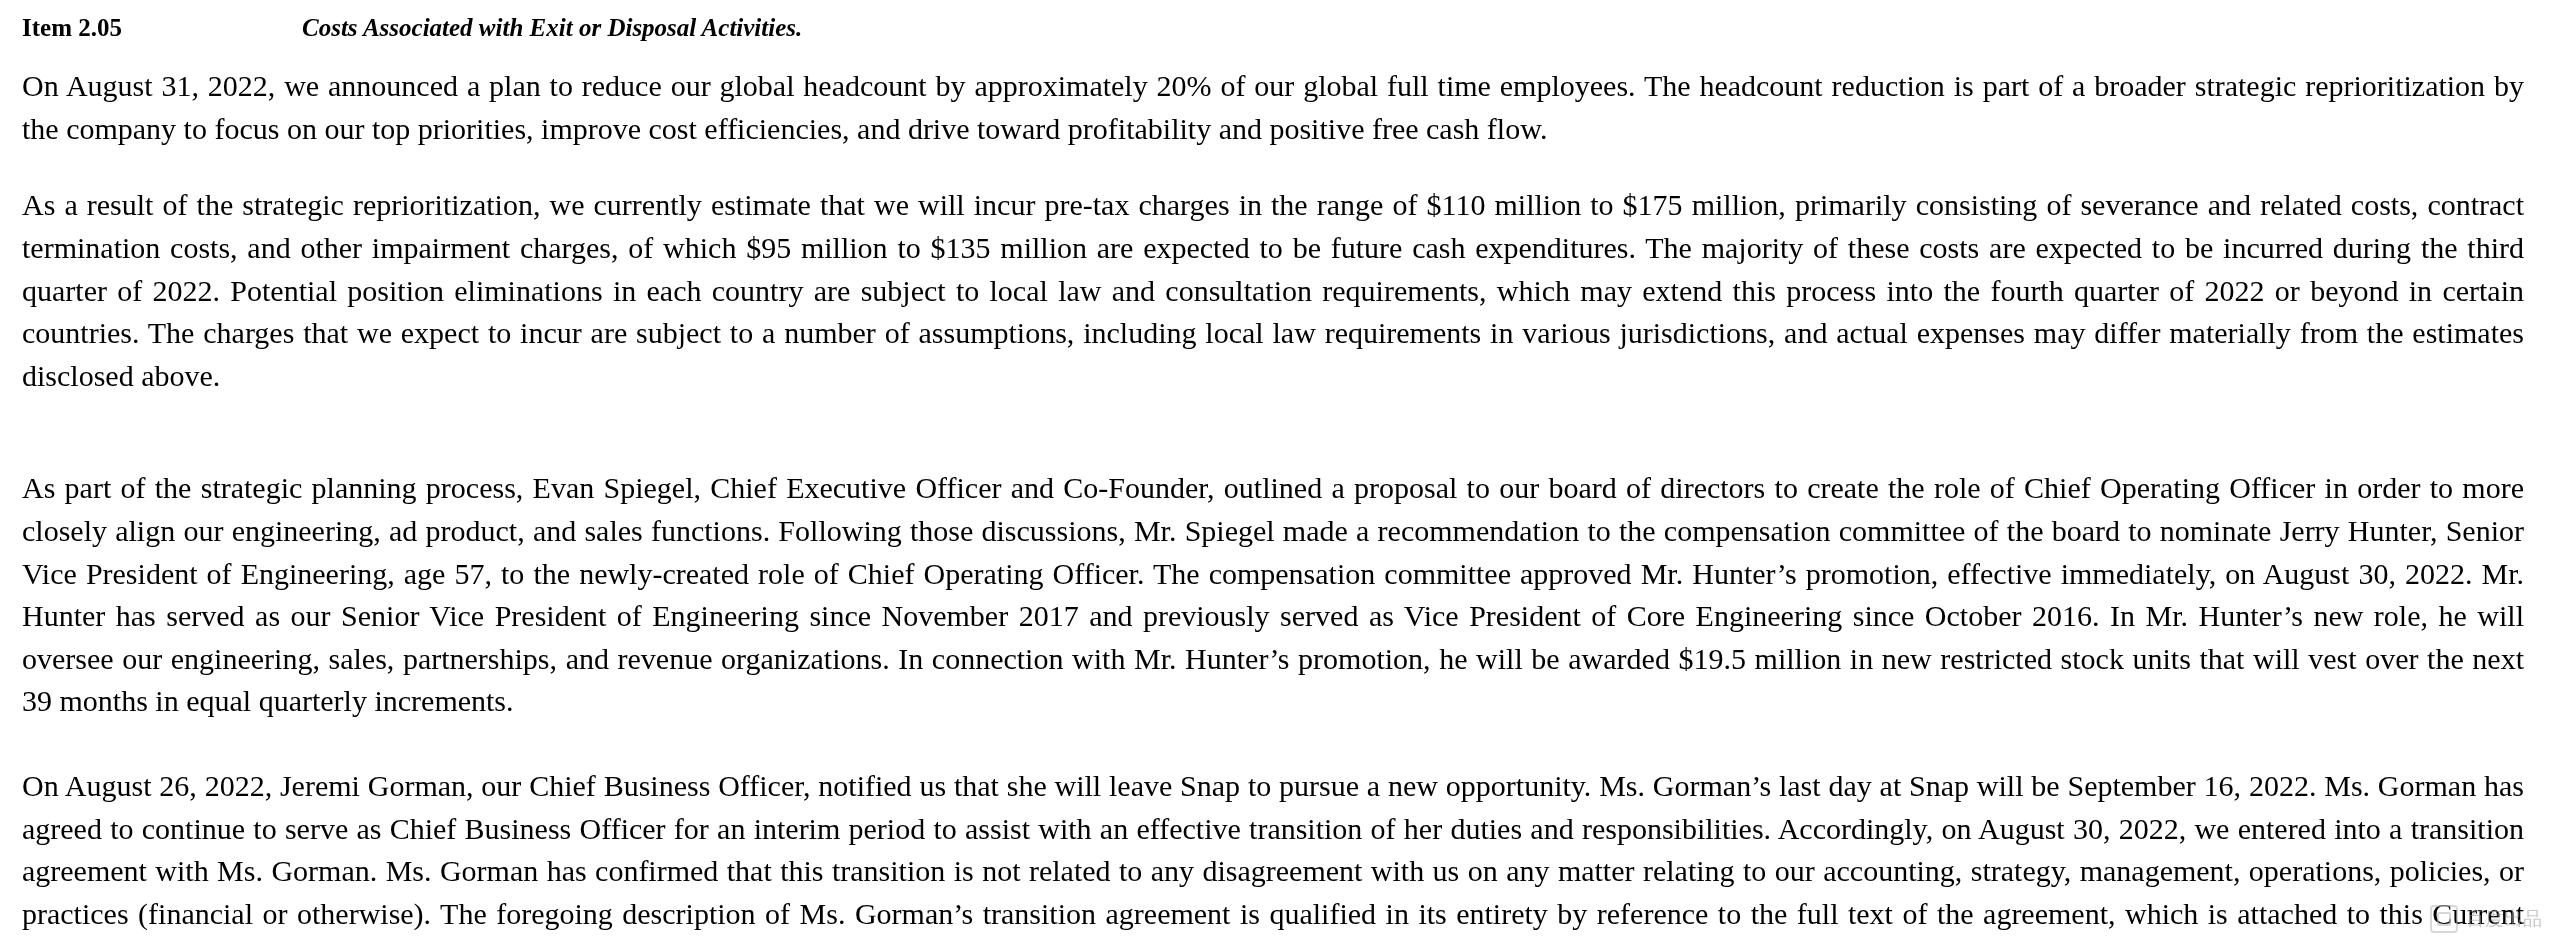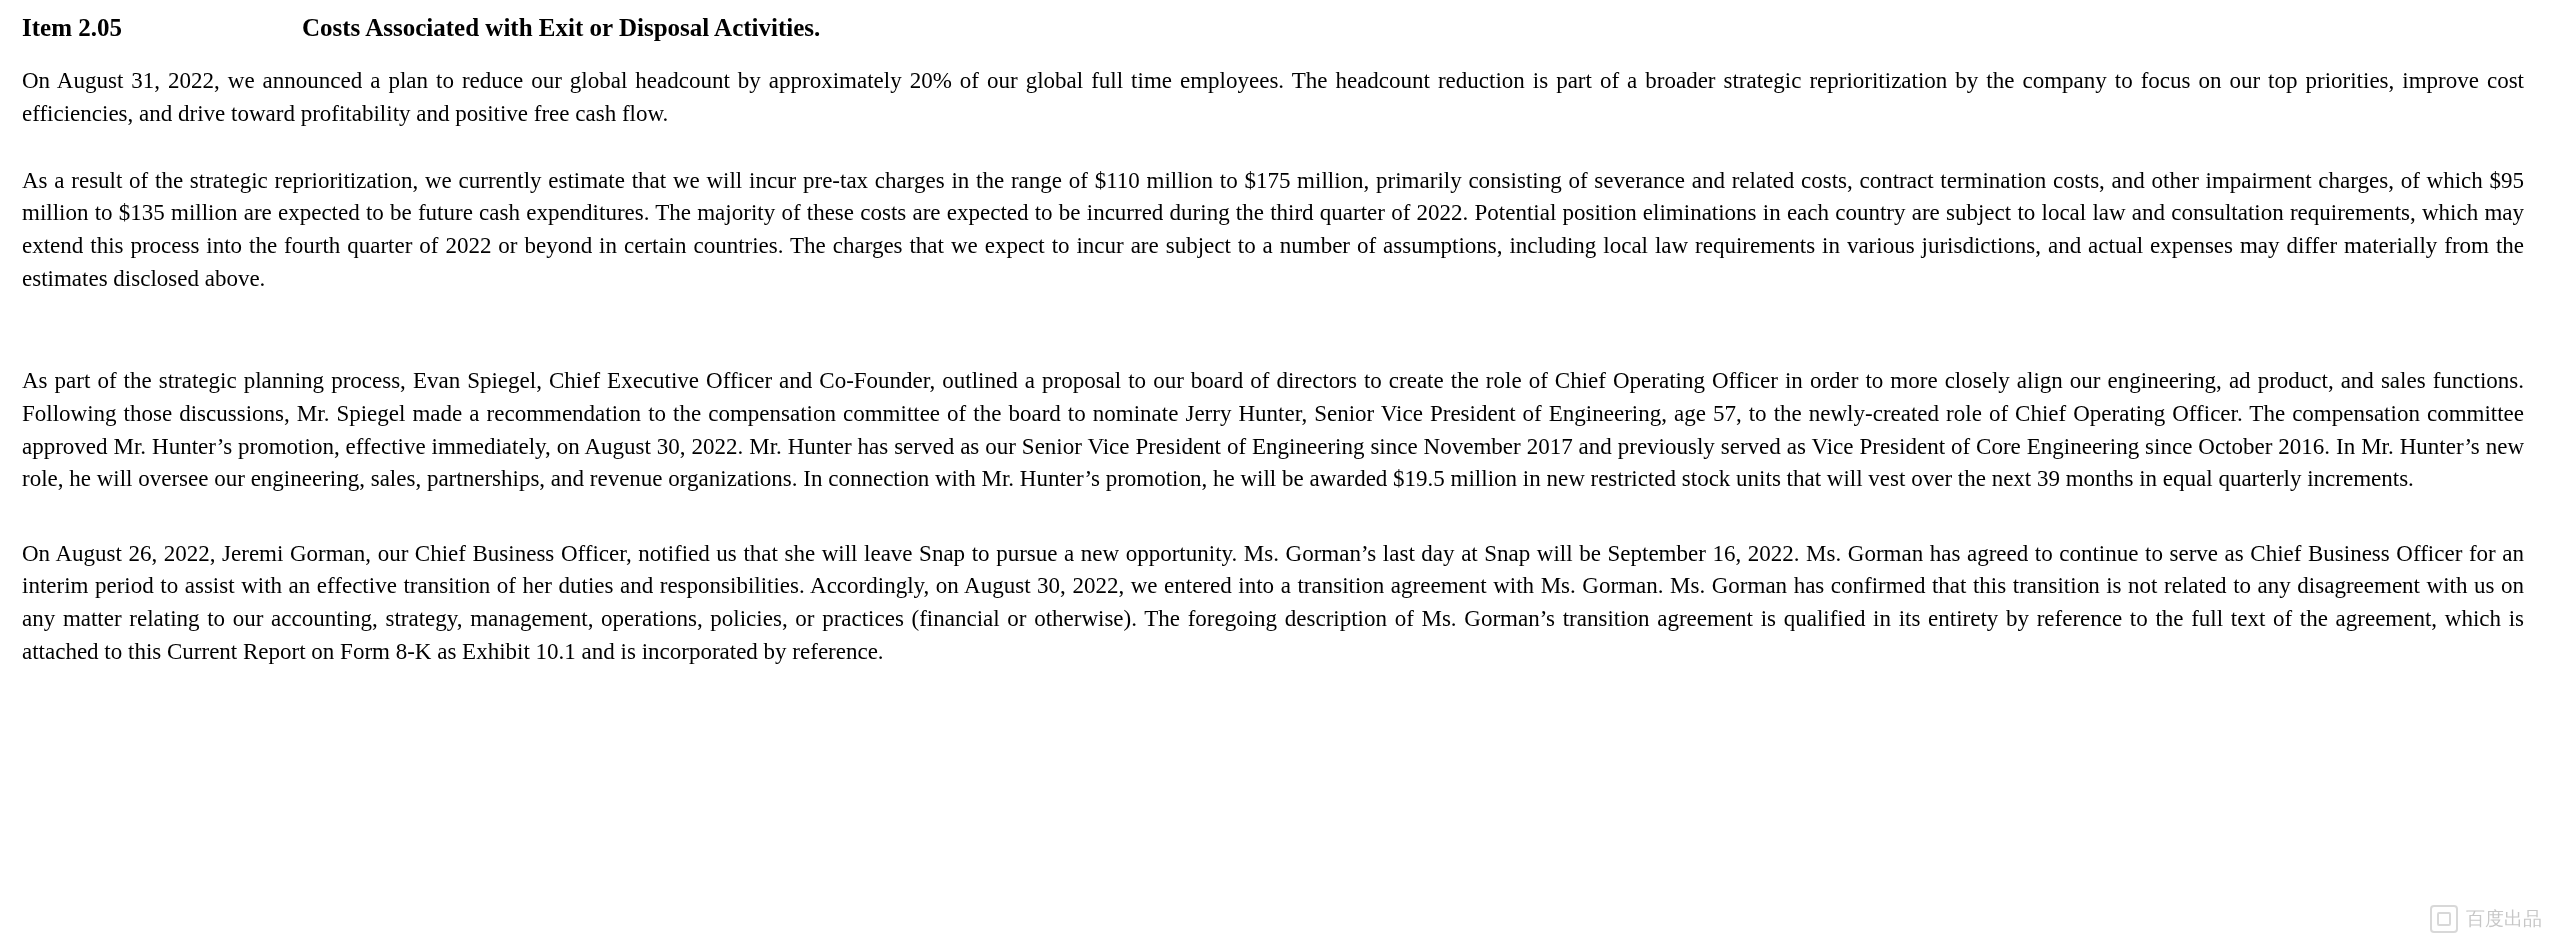--- a/index.html
+++ b/index.html
@@ -28,23 +28,24 @@
     line-height: 1.25;
     margin: 0 0 22px 0;
   }
   .item-head .num {
     width: 280px;
     flex: 0 0 280px;
     white-space: nowrap;
   }
   .item-head .title {
     flex: 1 1 auto;
+    font-style: italic;
   }
   p.body-text {
-    font-size: 23px;
+    font-size: 30px;
     line-height: 1.42;
     margin: 0 0 34px 0;
     text-align: justify;
     text-justify: inter-word;
   }
   p.body-text:last-child {
     margin-bottom: 0;
     margin-top: 42px;
   }
   .section-gap {

